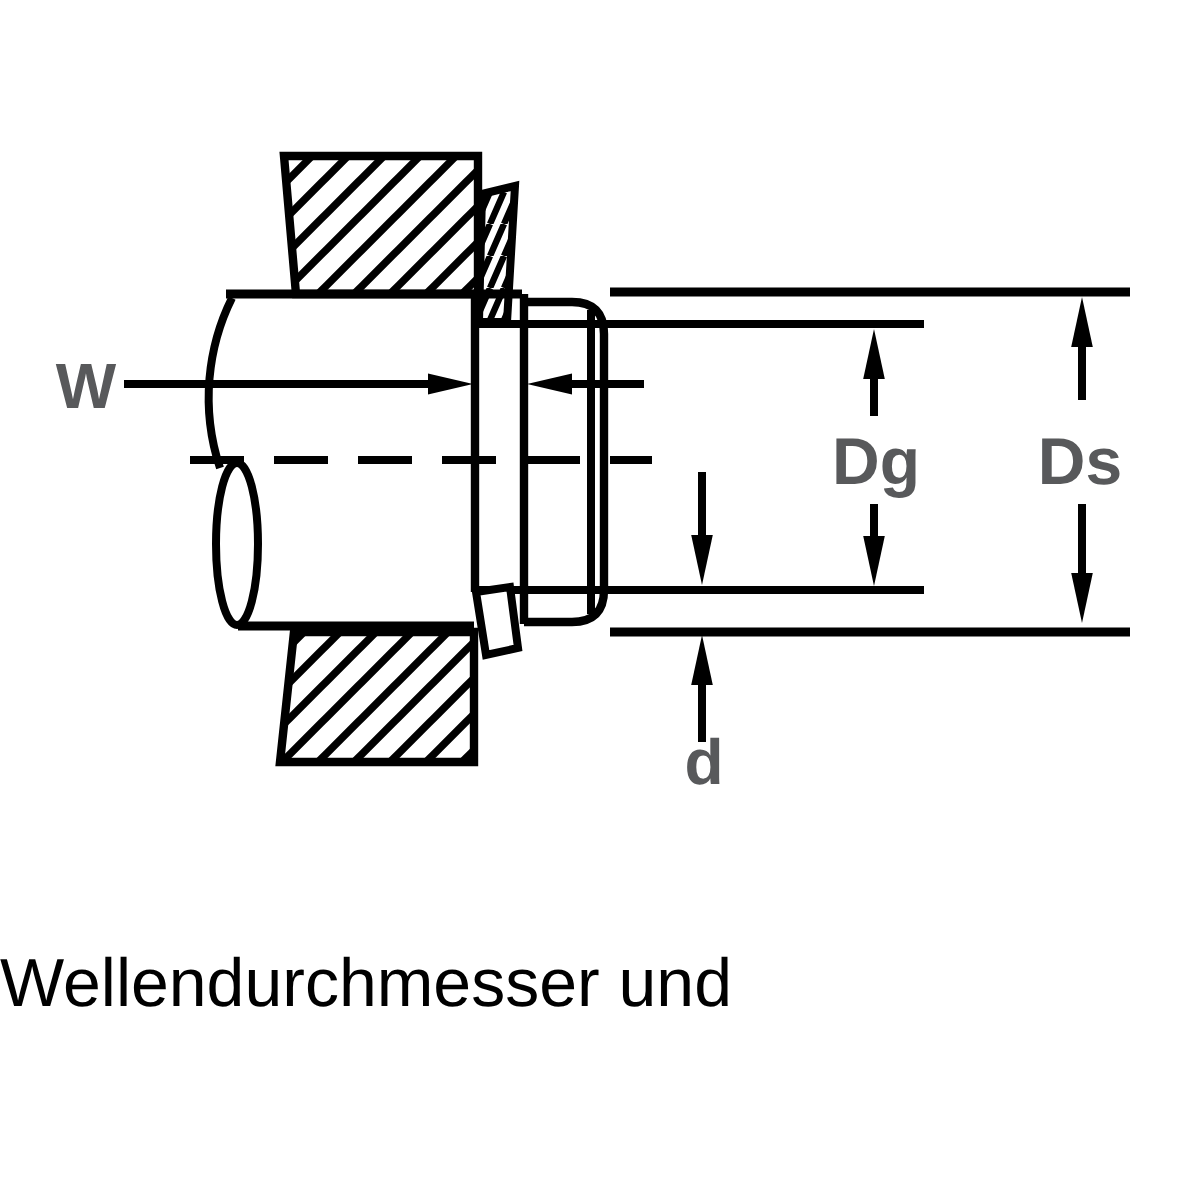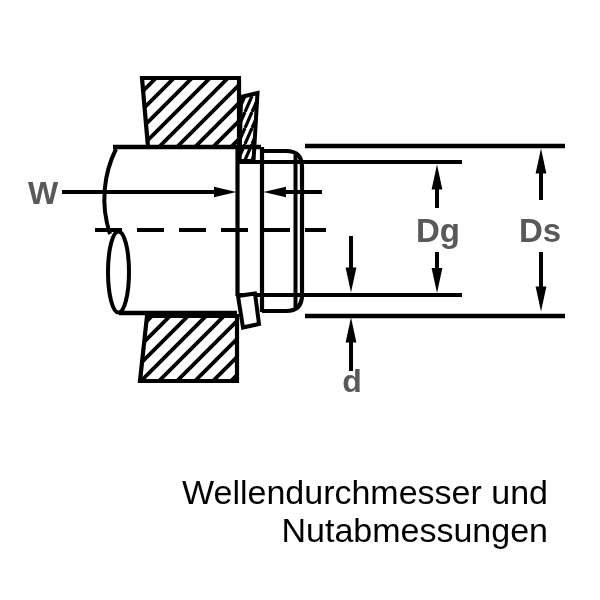--- a/index.html
+++ b/index.html
@@ -7,21 +7,21 @@
     position:relative;width:600px;height:600px;background:#ffffff;
     font-family:"Liberation Sans",sans-serif;overflow:hidden;margin:0 auto;
   }
   .stage svg{position:absolute;left:0;top:0;}
   .dim-label{
     font-family:"Liberation Sans",sans-serif;
     font-weight:bold;fill:#58595b;
   }
   .caption{
     position:absolute;left:0;top:473px;width:548px;
-    text-align:right;color:#000000;
+    text-align:left;color:#000000;
     font-size:34px;line-height:38px;font-weight:400;
   }
 </style>
 </head>
 <body>
 
 <div class="stage">
 
   <svg width="600" height="600" viewBox="0 0 600 600">
     <defs>
@@ -108,16 +108,15 @@
       <path d="M351 236 V268" stroke="#000000" stroke-width="4" fill="none"></path>
       <polygon points="351,292.5 345.6,267.5 356.4,267.5" fill="#000000"></polygon>
       <polygon points="351,317.5 345.6,342.5 356.4,342.5" fill="#000000"></polygon>
       <path d="M351 342 V371" stroke="#000000" stroke-width="4" fill="none"></path>
       <text class="dim-label" x="352" y="392" font-size="32" text-anchor="middle">d</text>
     </g>
   </svg>
 
   <div class="caption">
     <div>Wellendurchmesser und</div>
-    <div>Nutabmessungen</div>
   </div>
 
 </div>
 
 </body></html>

